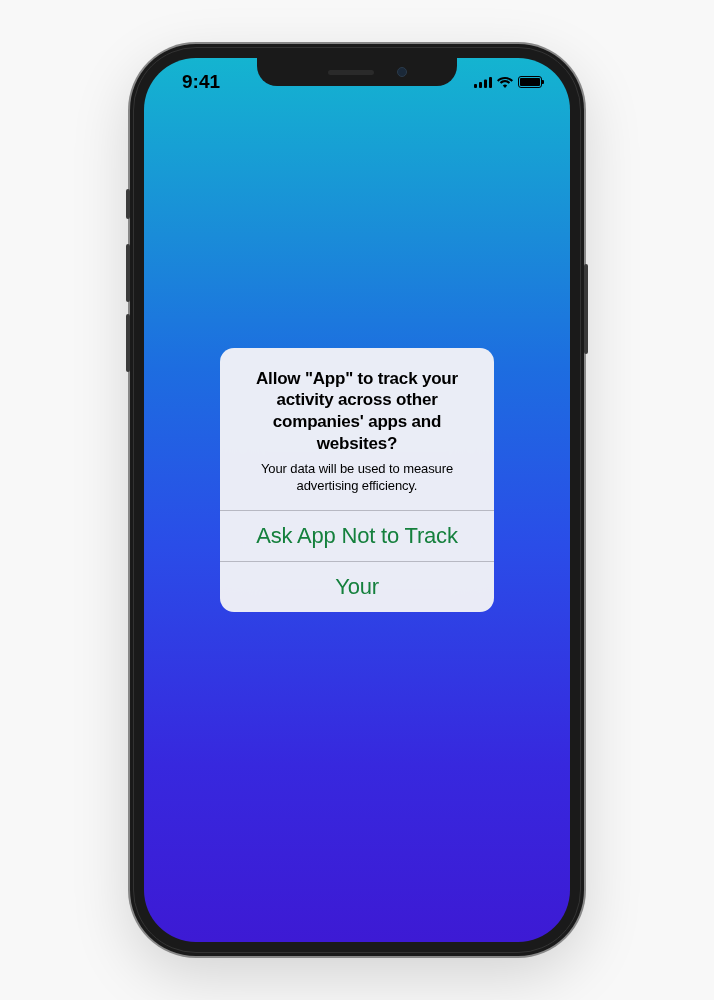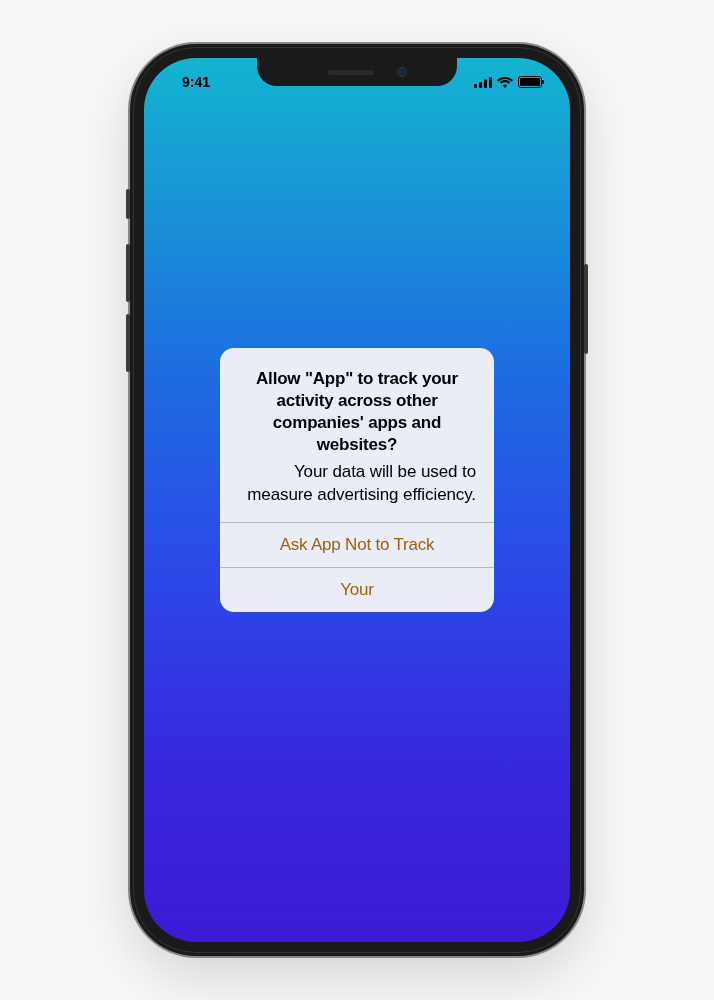--- a/index.html
+++ b/index.html
@@ -124,21 +124,21 @@
       height: 44px;
       display: flex;
       align-items: center;
       justify-content: space-between;
       padding: 0 24px;
       z-index: 5;
     }
     
     .status-time {
       color: #000;
-      font-size: 14px;
+      font-size: 19px;
       font-weight: 600;
       padding-left: 14px;
       padding-top: 4px;
     }
     
     .status-right {
       display: flex;
       align-items: center;
       gap: 5px;
       padding-right: 4px;
@@ -202,34 +202,33 @@
     .dialog-title {
       font-size: 17px;
       font-weight: 600;
       line-height: 1.28;
       color: #000;
       margin-bottom: 6px;
       letter-spacing: -0.2px;
     }
     
     .dialog-subtitle {
-      font-size: 17px;
+      font-size: 13px;
       line-height: 1.3;
       color: #000;
       letter-spacing: -0.1px;
-      text-align: right;
     }
     
     .dialog-button {
       width: 100%;
       border: none;
       border-top: 0.5px solid rgba(60, 60, 67, 0.29);
       background: transparent;
-      color: #a16207;
-      font-size: 17px;
+      color: #15803d;
+      font-size: 22px;
       font-weight: 400;
       padding: 12px 0;
       font-family: inherit;
       cursor: pointer;
       letter-spacing: -0.2px;
     }
   </style>
 </head>
 <body>
 

